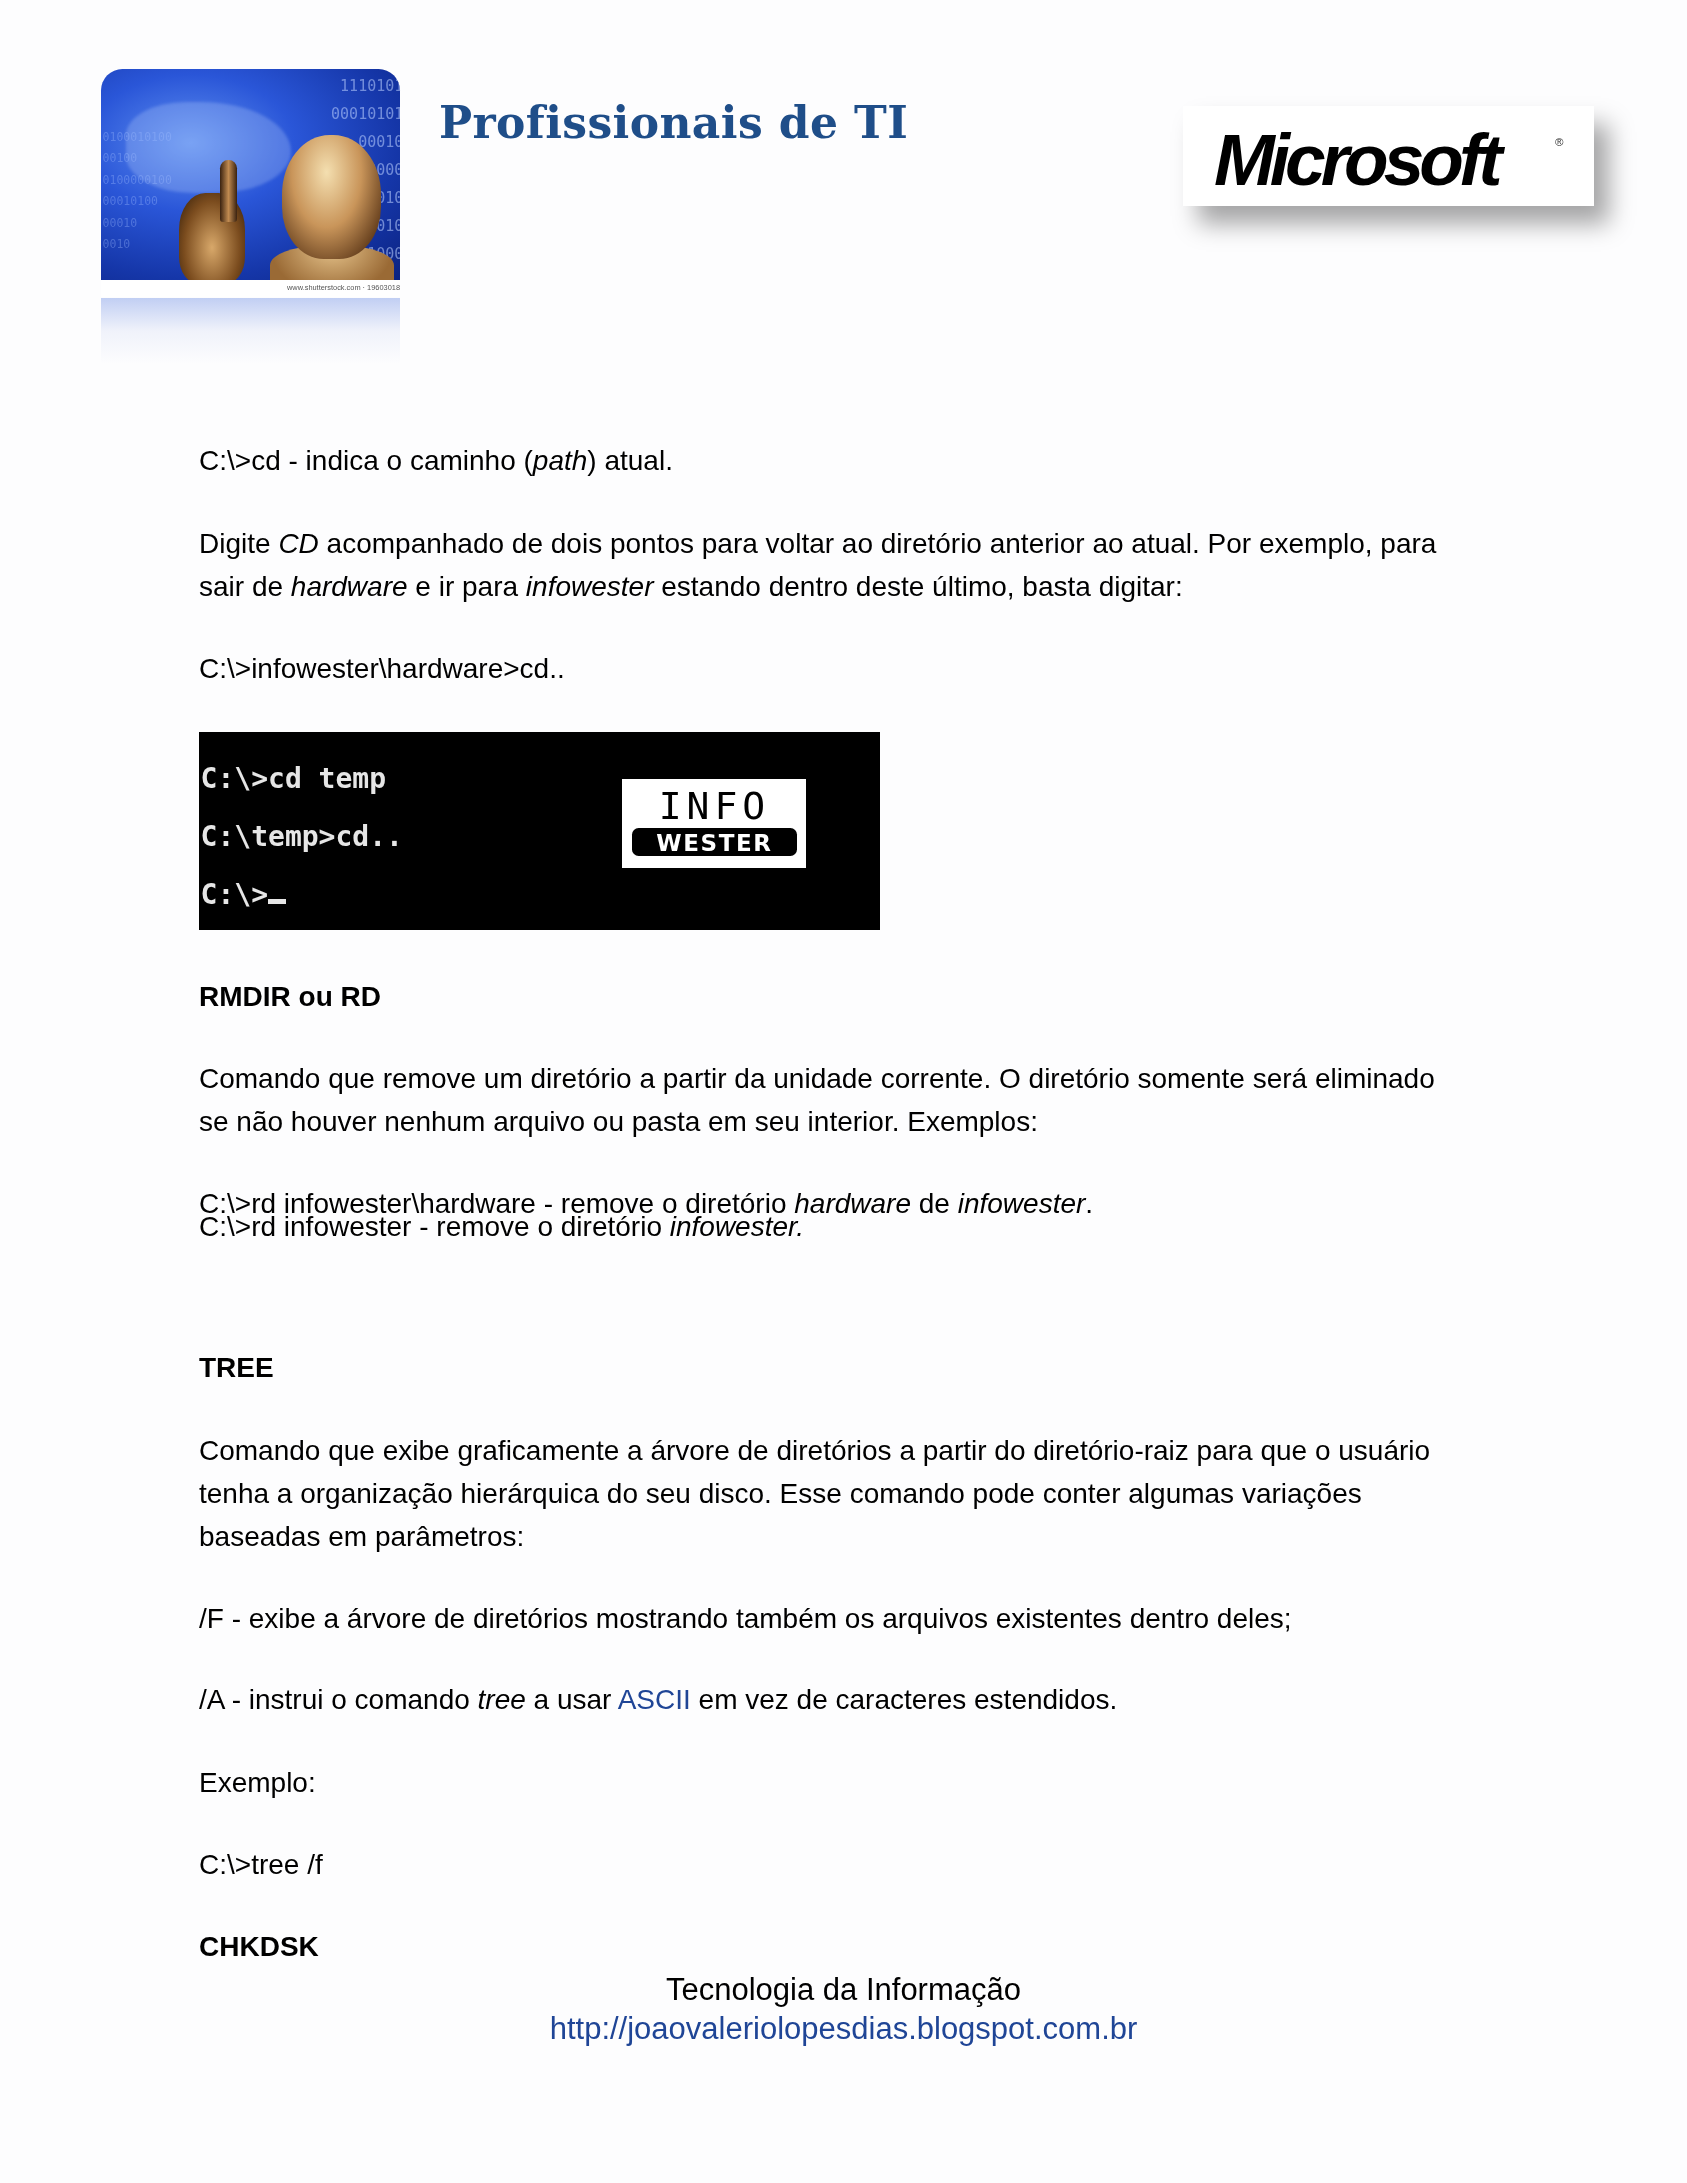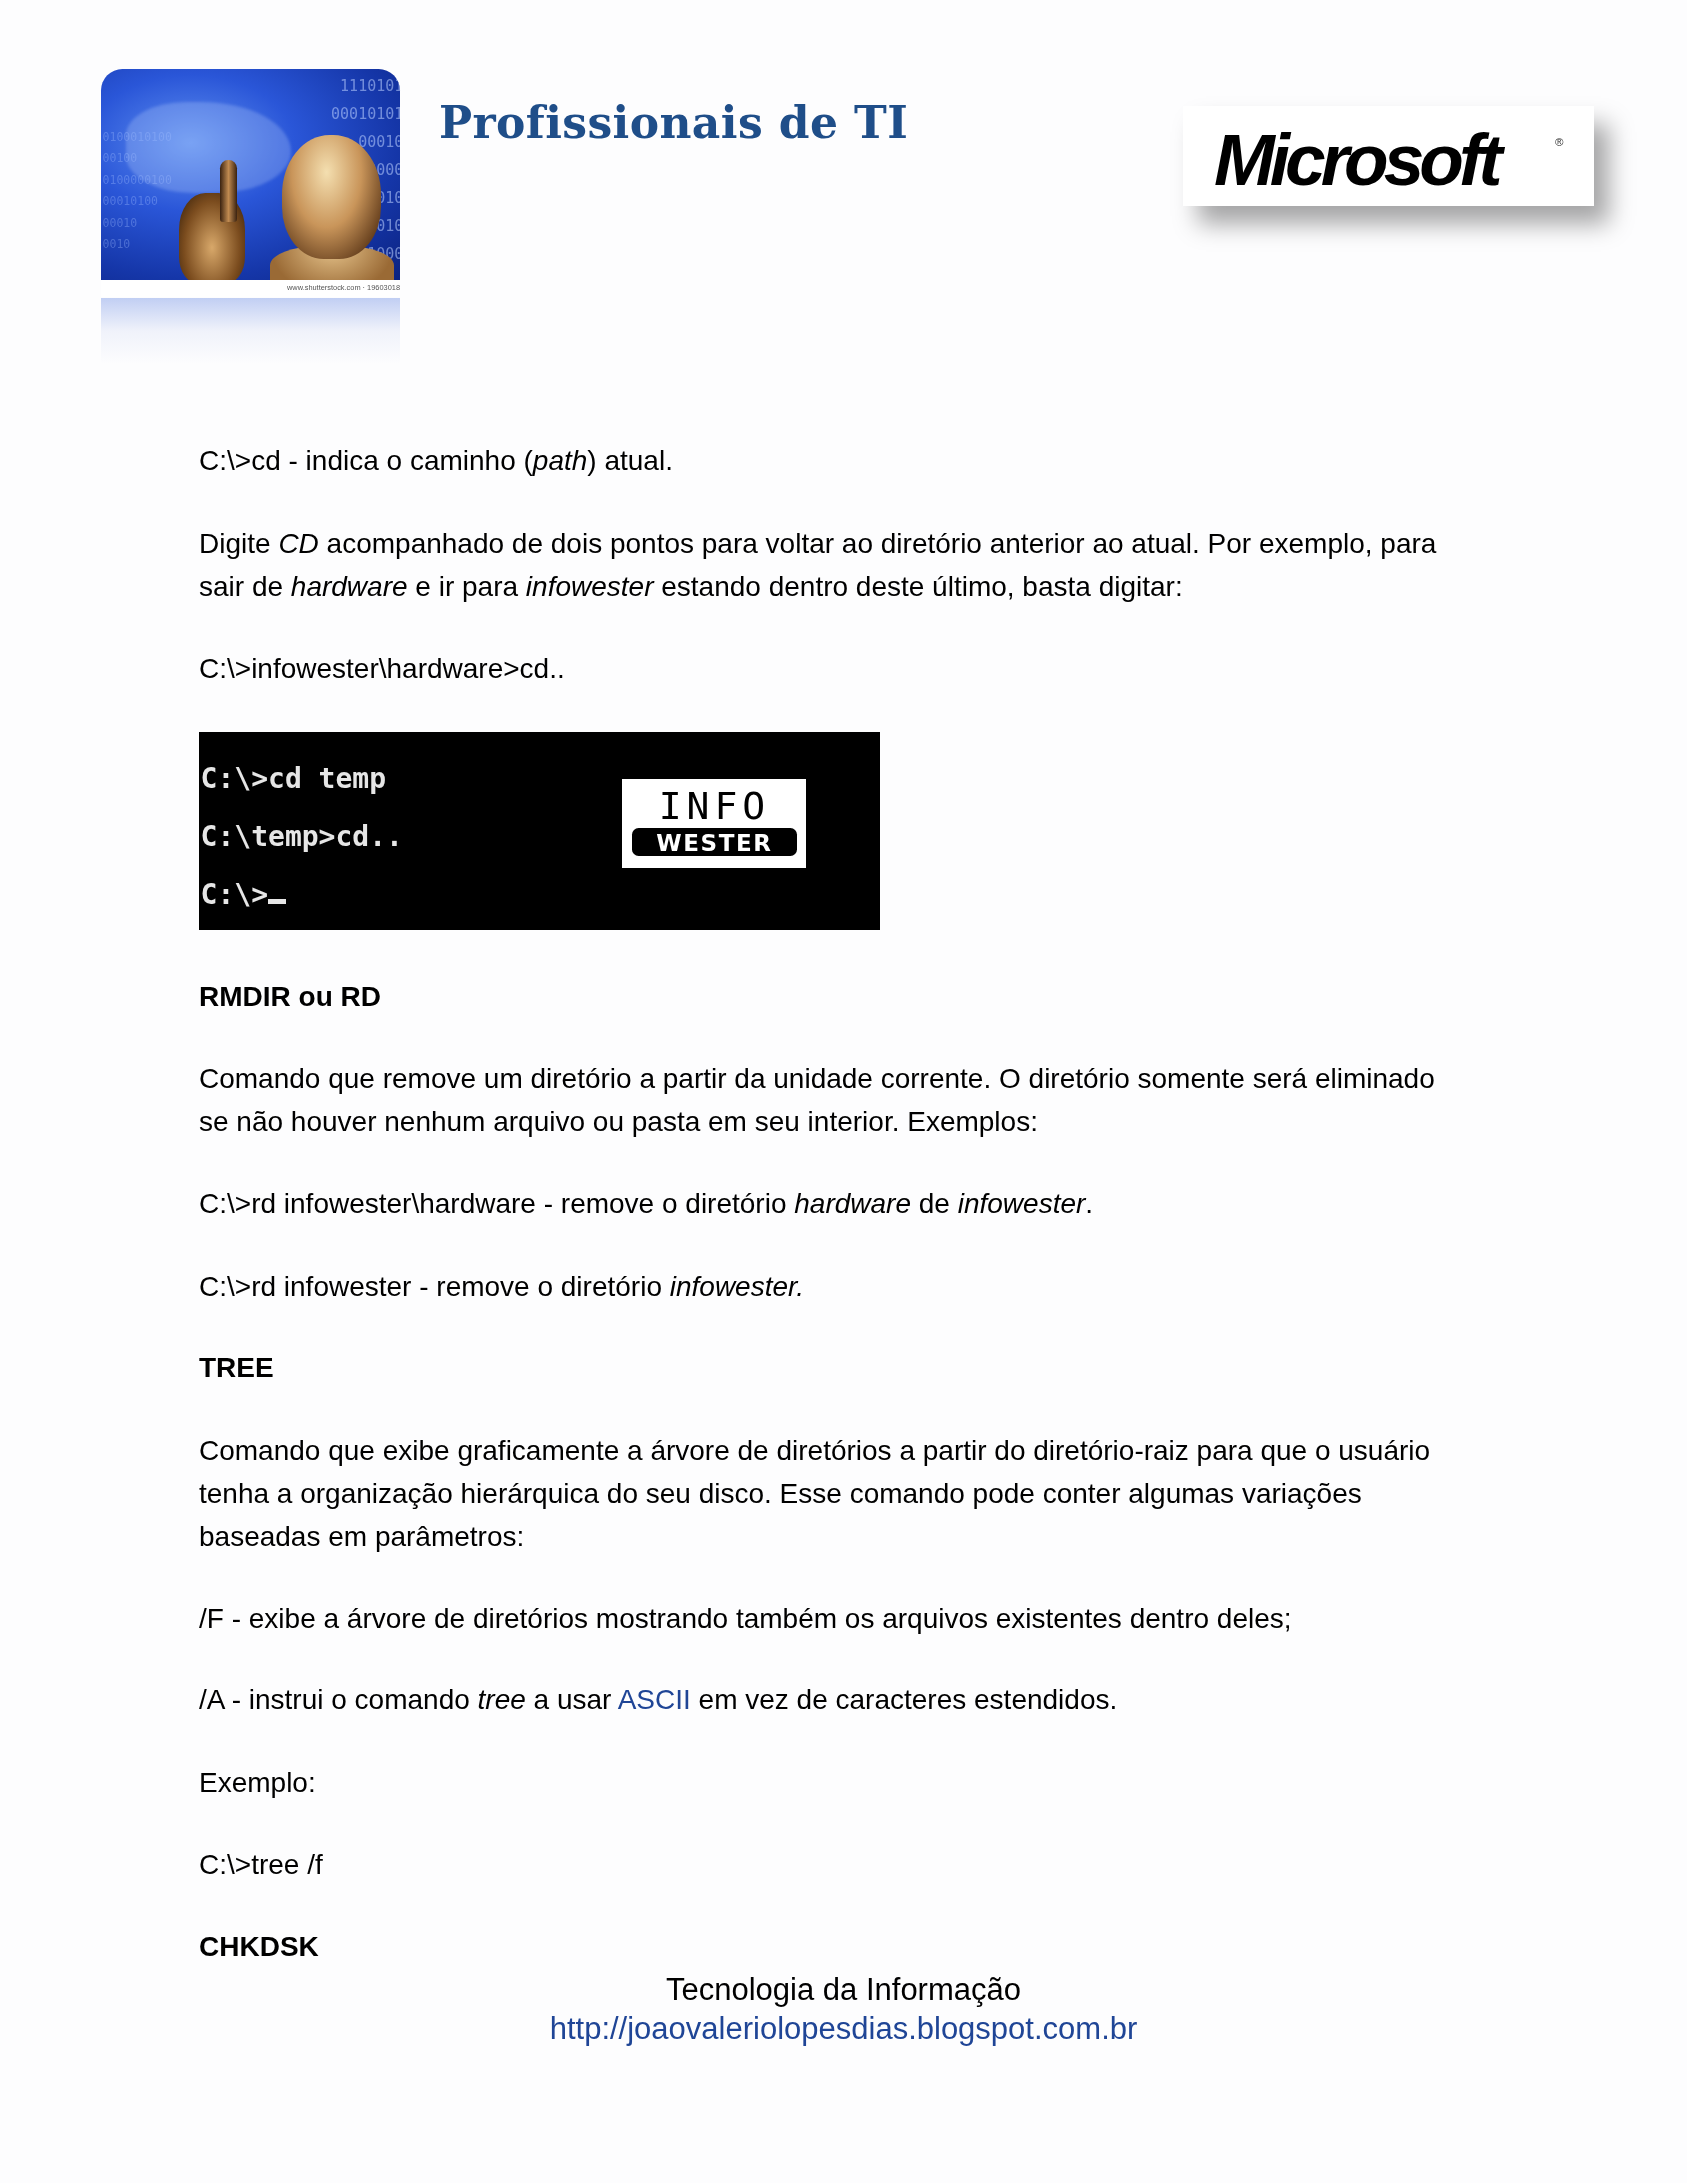--- a/index.html
+++ b/index.html
@@ -156,21 +156,21 @@
 
 <div class="abs p" style="top:1057px">
   <div>Comando que remove um diretório a partir da unidade corrente. O diretório somente será eliminado</div>
   <div>se não houver nenhum arquivo ou pasta em seu interior. Exemplos:</div>
 </div>
 
 <div class="abs p" style="top:1182px">
   <span>C:\&gt;rd infowester\hardware - remove o diretório </span><i>hardware</i><span> de </span><i>infowester</i><span>.</span>
 </div>
 
-<div class="abs p" style="top:1265px">
+<div class="abs p" style="top:1205px">
   <span>C:\&gt;rd infowester - remove o diretório </span><i>infowester.</i>
 </div>
 
 <div class="abs p b" style="top:1346px">TREE</div>
 
 <div class="abs p" style="top:1429px">
   <div>Comando que exibe graficamente a árvore de diretórios a partir do diretório-raiz para que o usuário</div>
   <div>tenha a organização hierárquica do seu disco. Esse comando pode conter algumas variações</div>
   <div>baseadas em parâmetros:</div>
 </div>

